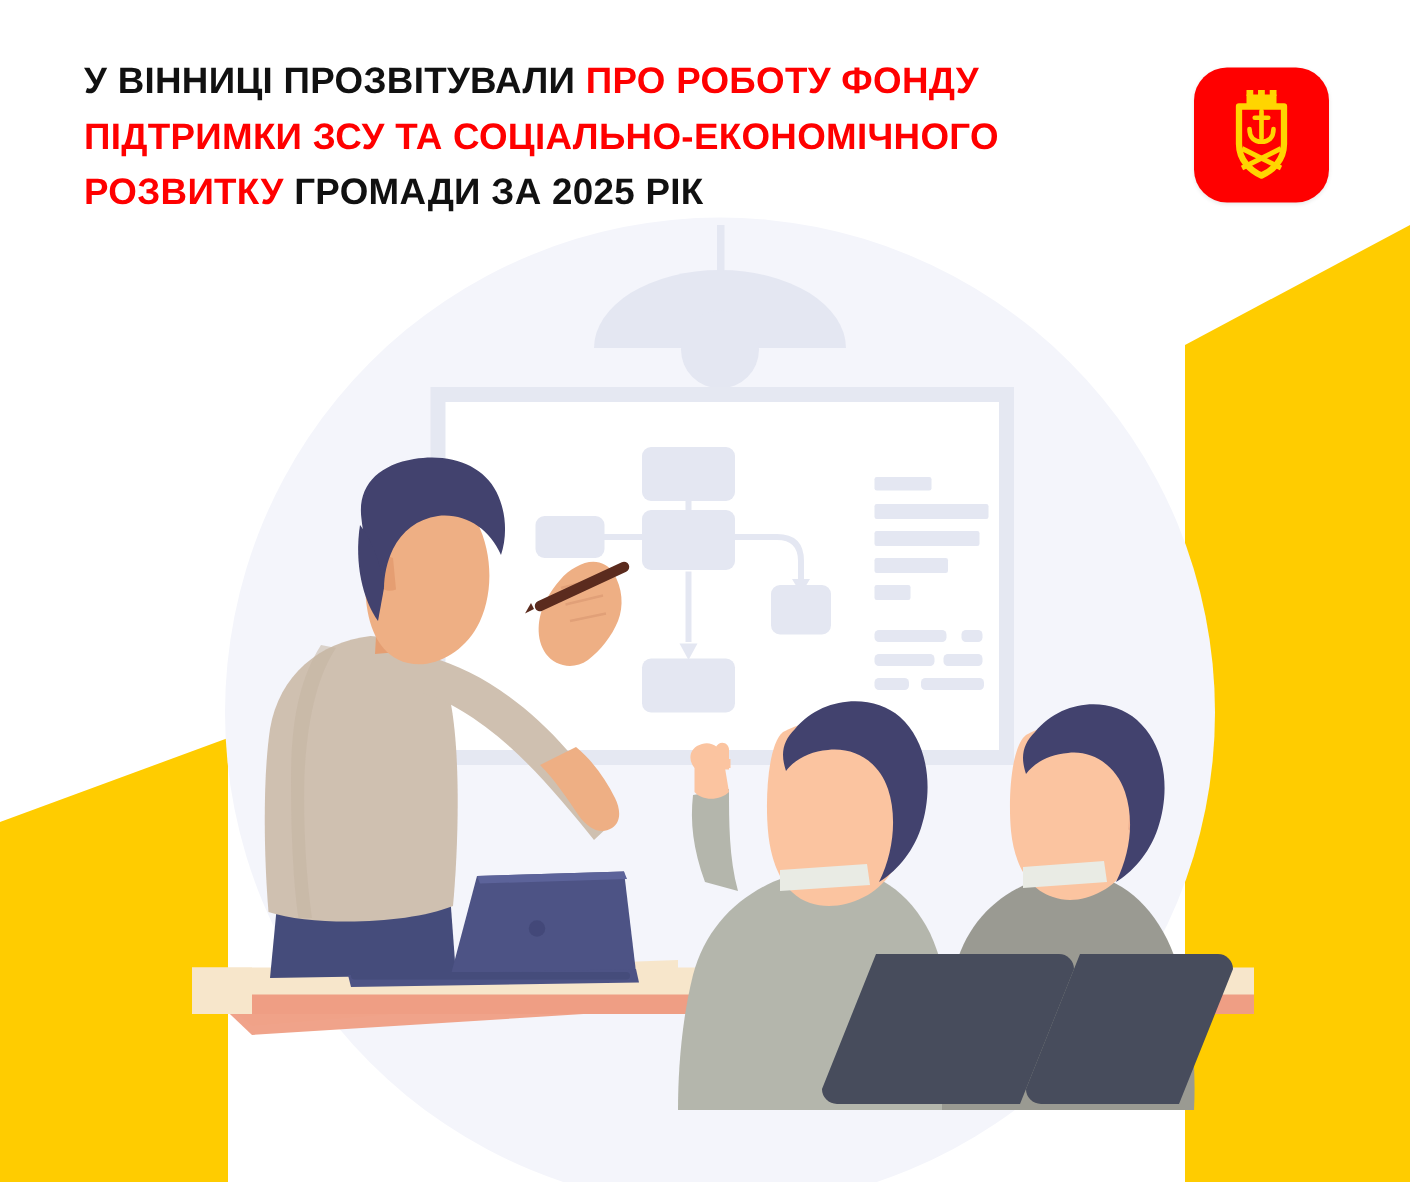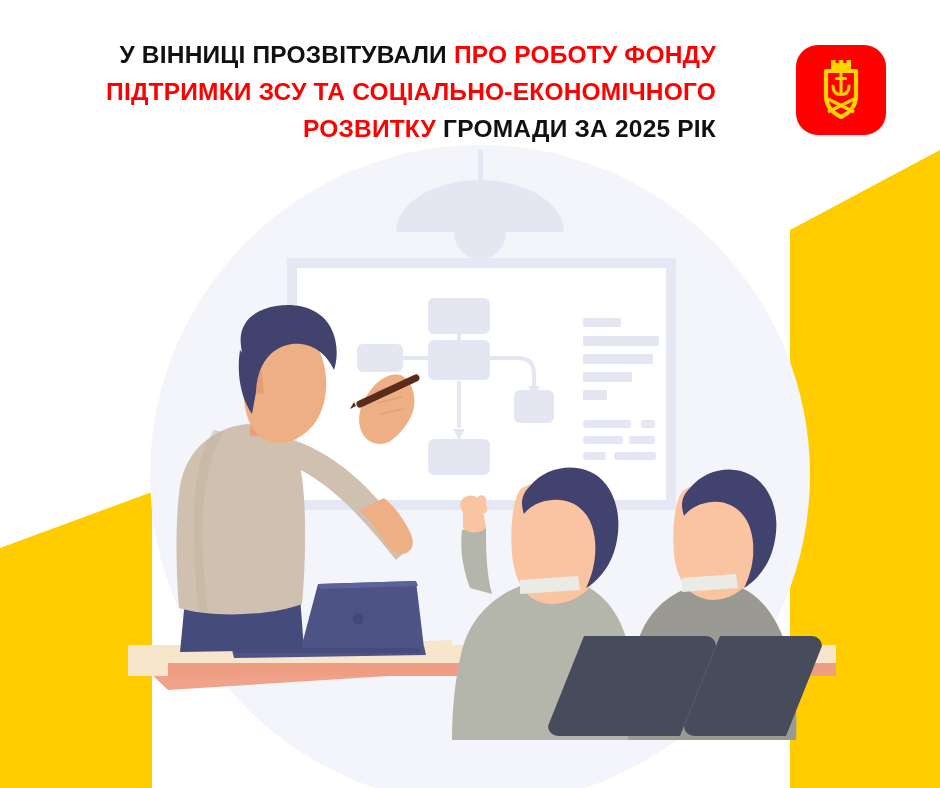--- a/index.html
+++ b/index.html
@@ -8,21 +8,20 @@
     width:940px;height:788px;
     background:#ffffff;
     font-family:"Liberation Sans","DejaVu Sans",sans-serif;
     overflow:hidden;
   }
   .banner{
     position:relative;
     width:940px;height:788px;
     background:#fef9c3;
     overflow:hidden;
-    text-align:right;
   }
 
   
   .headline{
     position:absolute;
     left:56px; top:36px;
     width:660px;
     font-size:24.5px;
     font-weight:bold;
     line-height:1.52;

